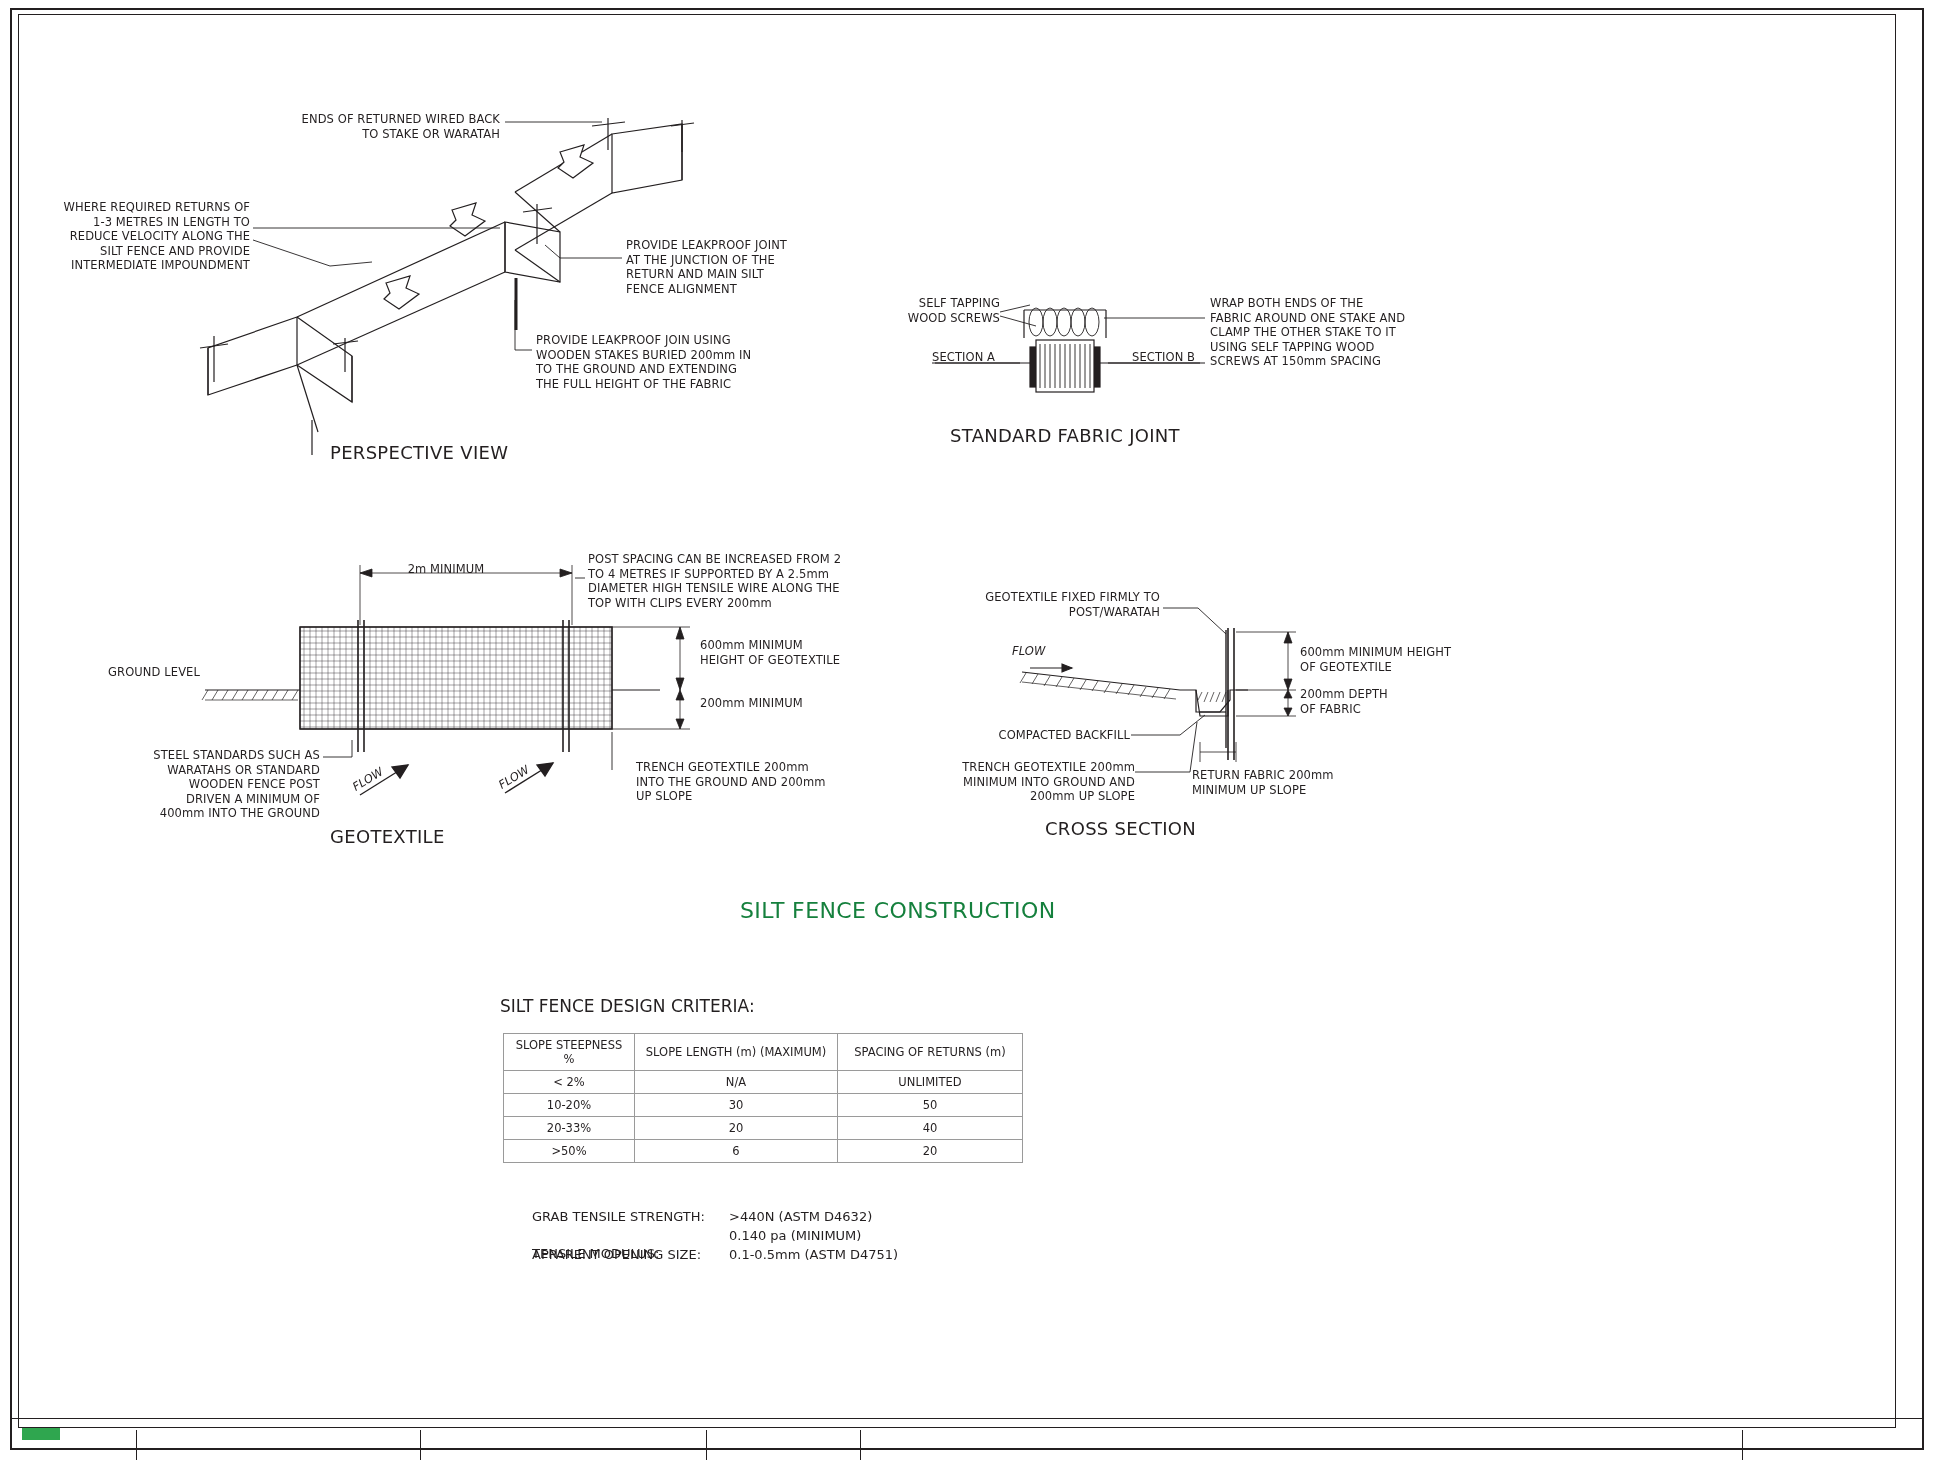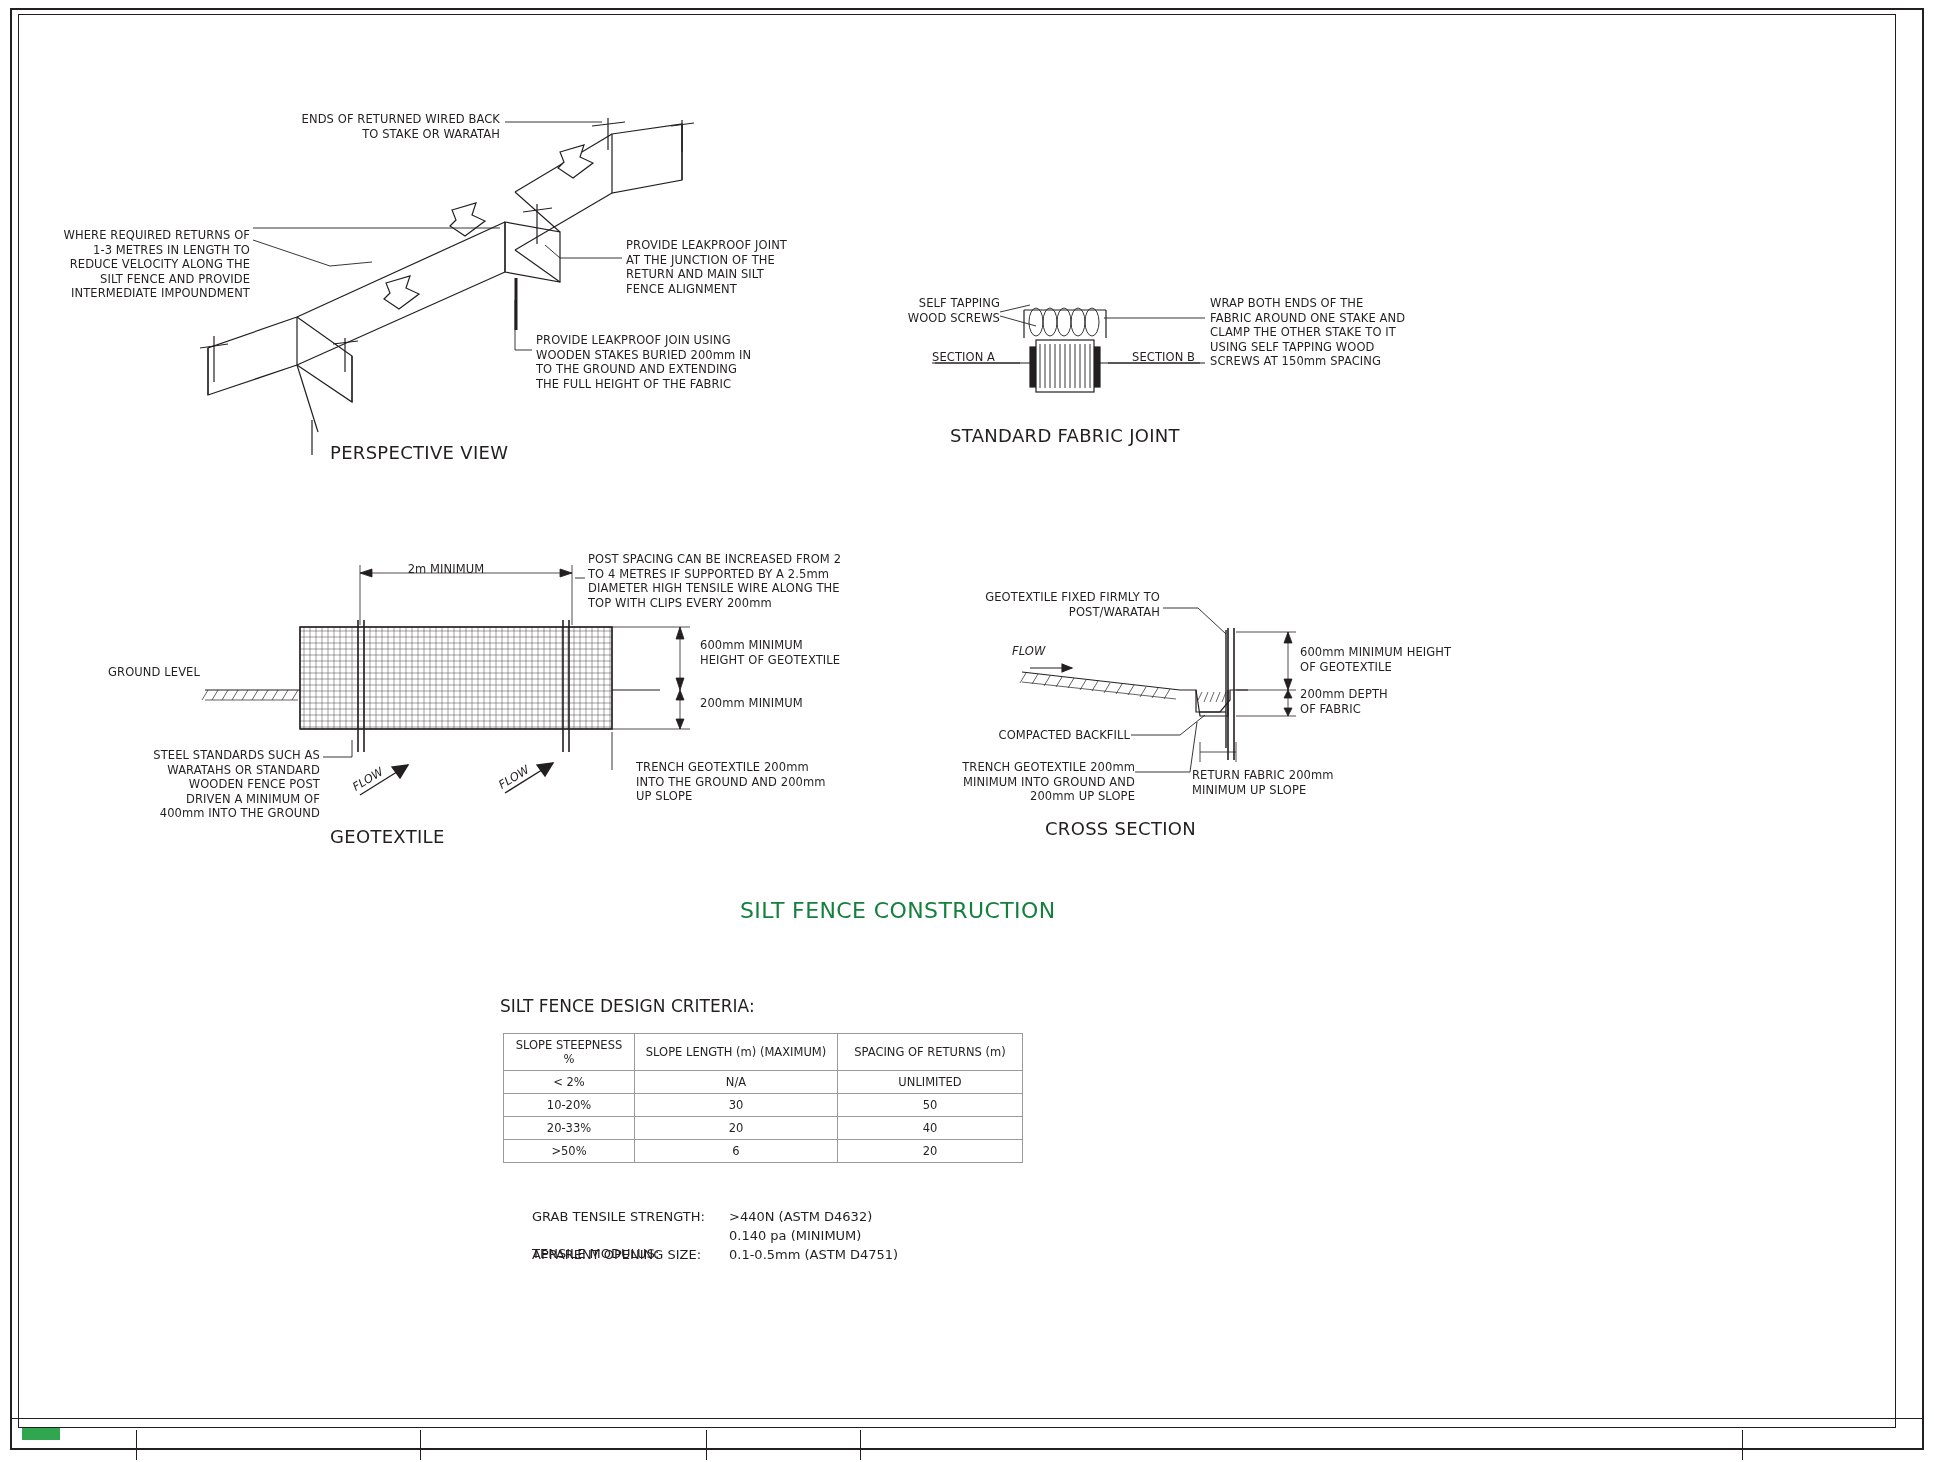--- a/index.html
+++ b/index.html
@@ -325,21 +325,21 @@
         <path d="M1163,608 L1198,608 L1226,634"></path>
         <path d="M1131,735 L1180,735 L1205,715"></path>
         <path d="M1135,772 L1190,772 L1197,722"></path>
       </g>
     </g>
   </g>
 </svg>
 
 <div class="lbl r" style="left:200px; top:112px; width:300px;">ENDS OF RETURNED WIRED BACK
 TO STAKE OR WARATAH</div>
-<div class="lbl r" style="left:0px; top:228px; width:250px;">WHERE REQUIRED RETURNS OF
+<div class="lbl r" style="left:0px; top:200px; width:250px;">WHERE REQUIRED RETURNS OF
 1-3 METRES IN LENGTH TO
 REDUCE VELOCITY ALONG THE
 SILT FENCE AND PROVIDE
 INTERMEDIATE IMPOUNDMENT</div>
 <div class="lbl" style="left:626px; top:238px; width:230px;">PROVIDE LEAKPROOF JOINT
 AT THE JUNCTION OF THE
 RETURN AND MAIN SILT
 FENCE ALIGNMENT</div>
 <div class="lbl" style="left:536px; top:333px; width:260px;">PROVIDE LEAKPROOF JOIN USING
 WOODEN STAKES BURIED 200mm IN

